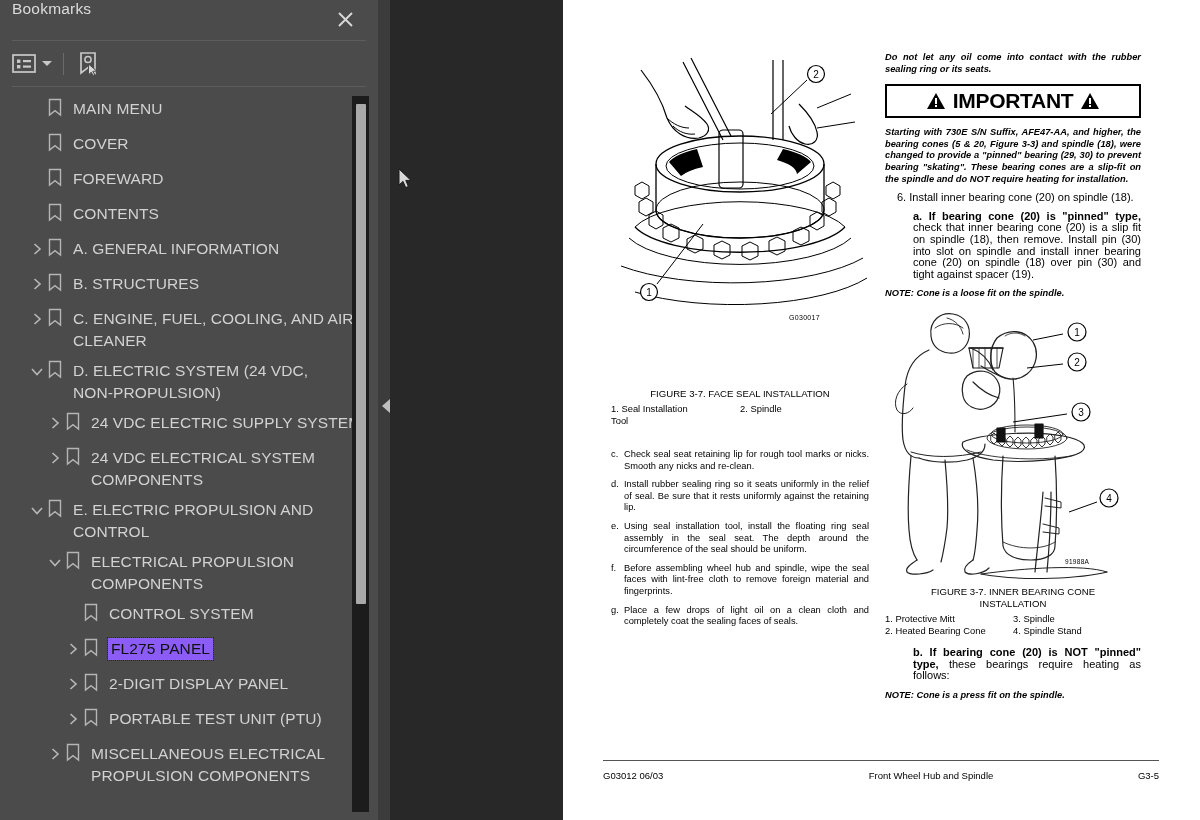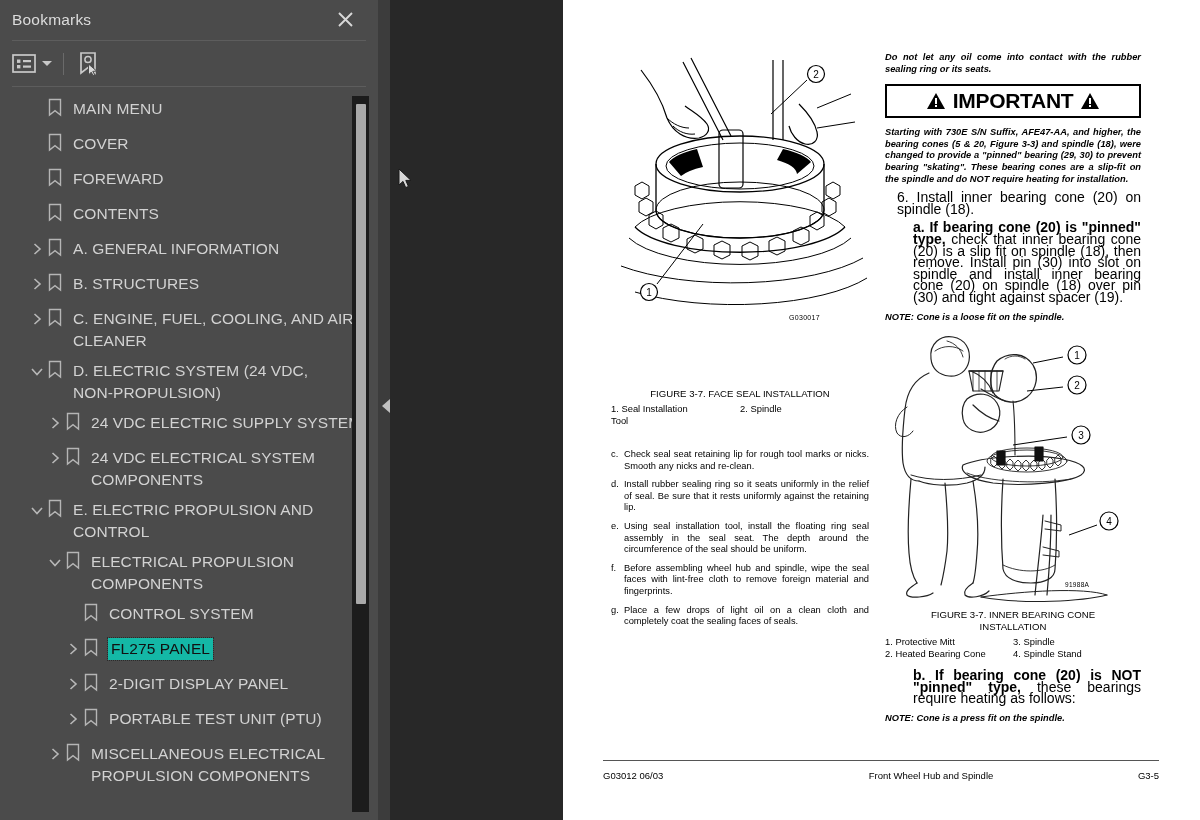--- a/index.html
+++ b/index.html
@@ -12,21 +12,21 @@
   .app{position:relative;width:1200px;height:820px;}
 
   
   .panel{
     position:absolute;left:0;top:0;width:378px;height:820px;
     background:#4b4b4b;
     box-sizing:border-box;
   }
   .panel-header{
     position:relative;height:40px;
-    display:flex;align-items:center;
+    display:flex;
     padding:0 10px 0 12px;
   }
   .panel-title{
     font-size:15.5px;color:#dcdcdc;letter-spacing:.2px;
   }
   .close-btn{
     position:absolute;right:20px;top:6px;
     width:26px;height:26px;
     display:flex;align-items:center;justify-content:center;
     cursor:pointer;
@@ -74,21 +74,21 @@
     margin-right:8px;margin-top:0px;
   }
   .bm-icon svg{display:block;}
   .row-label{
     font-size:15.5px;line-height:22px;color:#d2d2d2;
     letter-spacing:.1px;
     flex:1 1 auto;
     white-space:pre-line;
   }
   .row.selected .row-label{
-    background:#14b8a6;color:#111;
+    background:#8b5cf6;color:#111;
     outline:1px dotted #2b2b2b;
     display:inline-block;flex:0 1 auto;
     padding:0 3px;margin-left:-1px;
   }
   
   .lvl0 .pad{width:14px;}
   .lvl1 .pad{width:32px;}
   .lvl2 .pad{width:50px;}
   .pad{flex:0 0 auto;height:1px;}
 
@@ -125,21 +125,21 @@
     background:#fff;
     font-family:"Liberation Sans",sans-serif;
     color:#000;
   }
 
   
   .col-left{position:absolute;left:48px;top:52px;width:258px;}
   .col-right{position:absolute;left:322px;top:52px;width:256px;}
 
   .it{font-style:italic;font-weight:bold;font-size:9.3px;line-height:11.6px;text-align:justify;}
-  .body-t{font-size:14px;line-height:11.6px;text-align:justify;}
+  .body-t{font-size:11px;line-height:11.6px;text-align:justify;}
   .note{font-style:italic;font-size:9.3px;line-height:11.6px;font-weight:bold;}
   .b{font-weight:bold;}
 
   .important-box{
     border:2.4px solid #000;
     margin:9px 0 9px 0;
     padding:3px 6px;
     display:flex;align-items:center;justify-content:center;gap:7px;
     background:#fff;
   }

